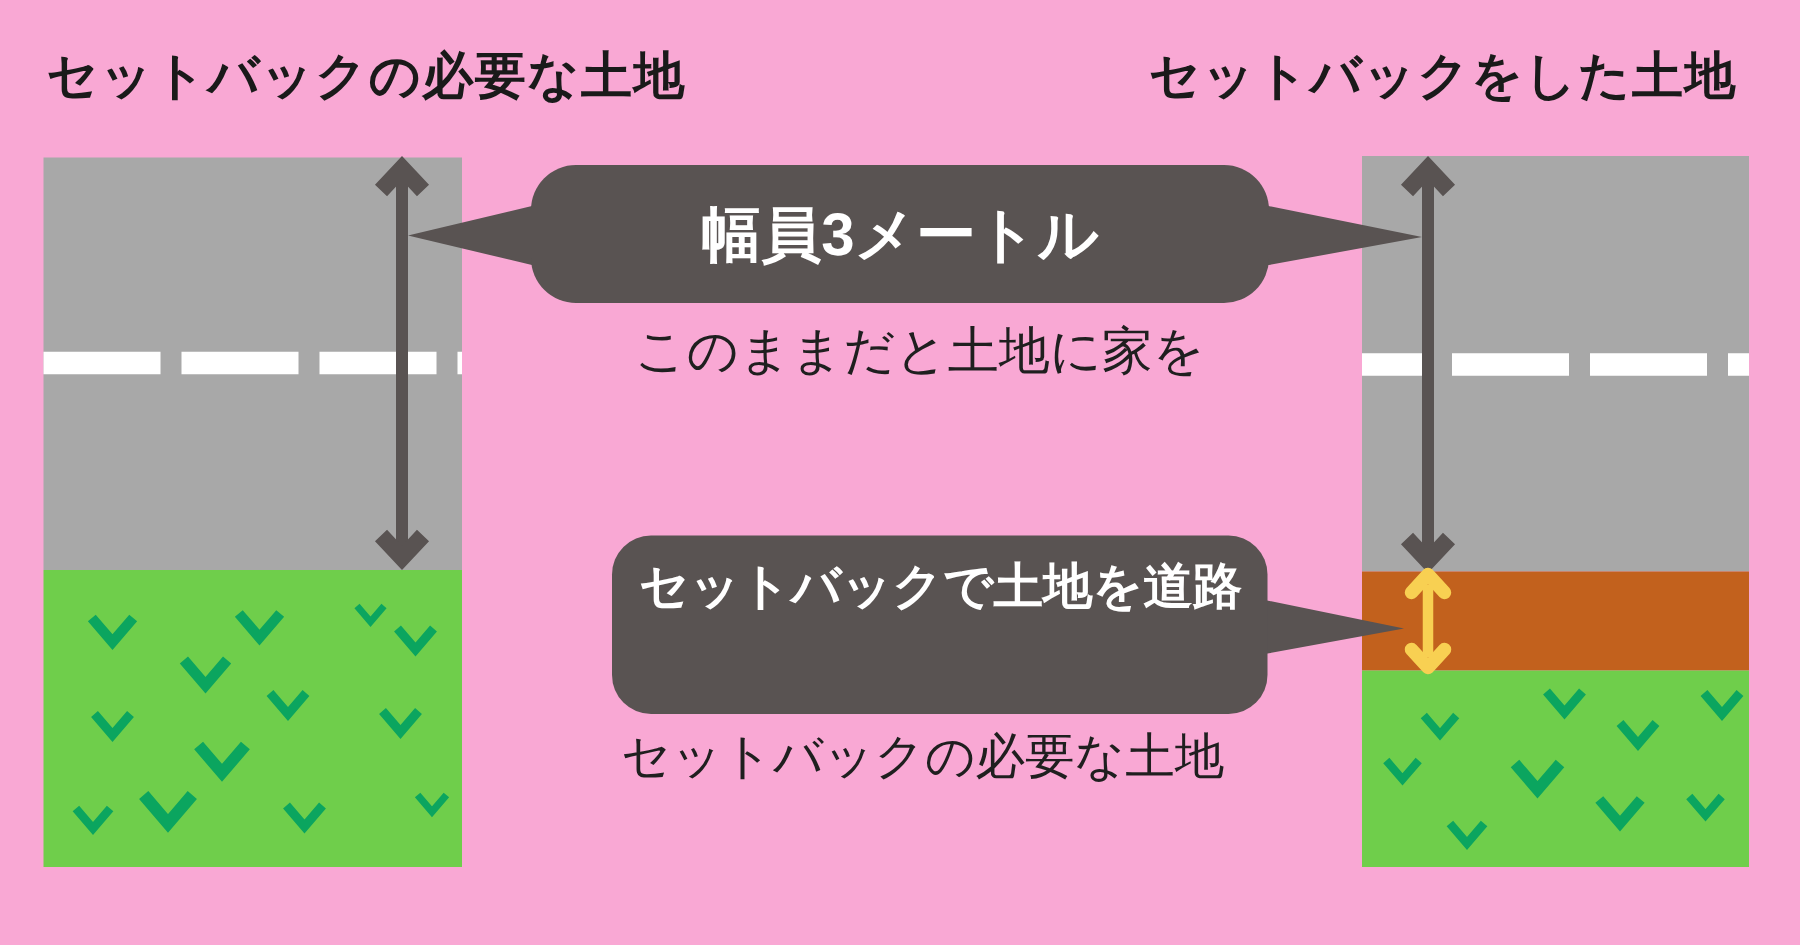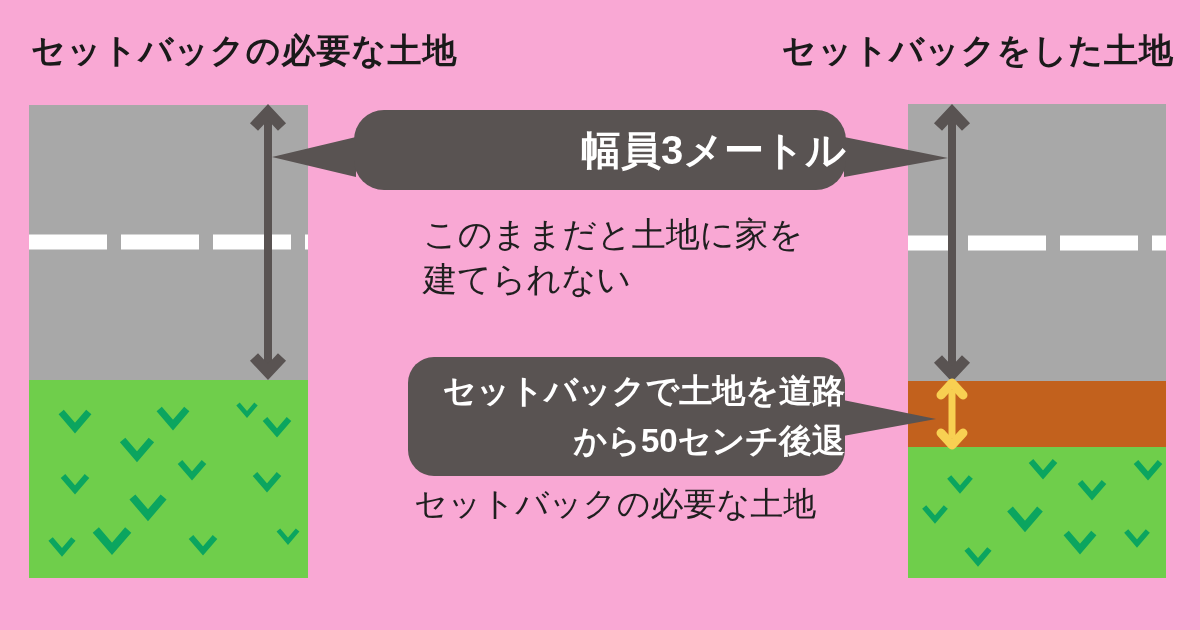--- a/index.html
+++ b/index.html
@@ -5,32 +5,32 @@
   html,body{margin:0;padding:0;background:#ffffff;}
   .canvas{
     position:relative;width:1200px;height:630px;background:#f9a8d4;overflow:hidden;
     font-family:Liberation Sans, sans-serif;
   }
   .title{
     position:absolute;top:28px;font-size:34px;font-weight:900;color:#1a1a1a;
     letter-spacing:1px;white-space:nowrap;
   }
   .title-left{left:31px;}
-  .title-right{right:26px;}
+  .title-right{right:42px;}
   svg.diagram{position:absolute;left:0;top:0;}
   .callout{
     position:absolute;background:#595352;color:#ffffff;font-weight:bold;white-space:nowrap;
   }
   .callout-road-width{
-    left:354px;top:110px;width:492px;height:80px;border-radius:30px;
-    font-size:40px;display:flex;align-items:center;justify-content:flex-end;
+    left:354px;top:110px;width:492px;height:92px;border-radius:30px;
+    font-size:40px;display:flex;align-items:center;justify-content:center;
   }
   .callout-setback{
     left:408px;top:357px;width:437px;height:119px;border-radius:26px;
-    font-size:33px;line-height:50px;padding:9px 0 0 18px;box-sizing:border-box;text-align:right;
+    font-size:33px;line-height:50px;padding:9px 0 0 18px;box-sizing:border-box;
   }
   .note{
     position:absolute;color:#1f1f1f;font-weight:500;white-space:nowrap;
   }
   .note-no-build{left:423px;top:212px;font-size:34px;line-height:45px;}
   .note-buildable{left:414px;top:483px;font-size:33px;line-height:41px;}
 </style>
 </head>
 <body>
 
@@ -100,25 +100,23 @@
       <polyline points="941,433 952,445 963,433" fill="none" stroke="#F8D052" stroke-width="9" stroke-linecap="round" stroke-linejoin="round"></polyline>
     </g>
   </svg>
 
   <div class="callout callout-road-width">
     <span>幅員3メートル</span>
   </div>
 
   <div class="note note-no-build">
     <div>このままだと土地に家を</div>
-    <div>建てられない</div>
   </div>
 
   <div class="callout callout-setback">
     <div>セットバックで土地を道路</div>
-    <div>から50センチ後退</div>
   </div>
 
   <div class="note note-buildable">
     <div>セットバックの必要な土地</div>
   </div>
 
 </div>
 
 </body></html>

